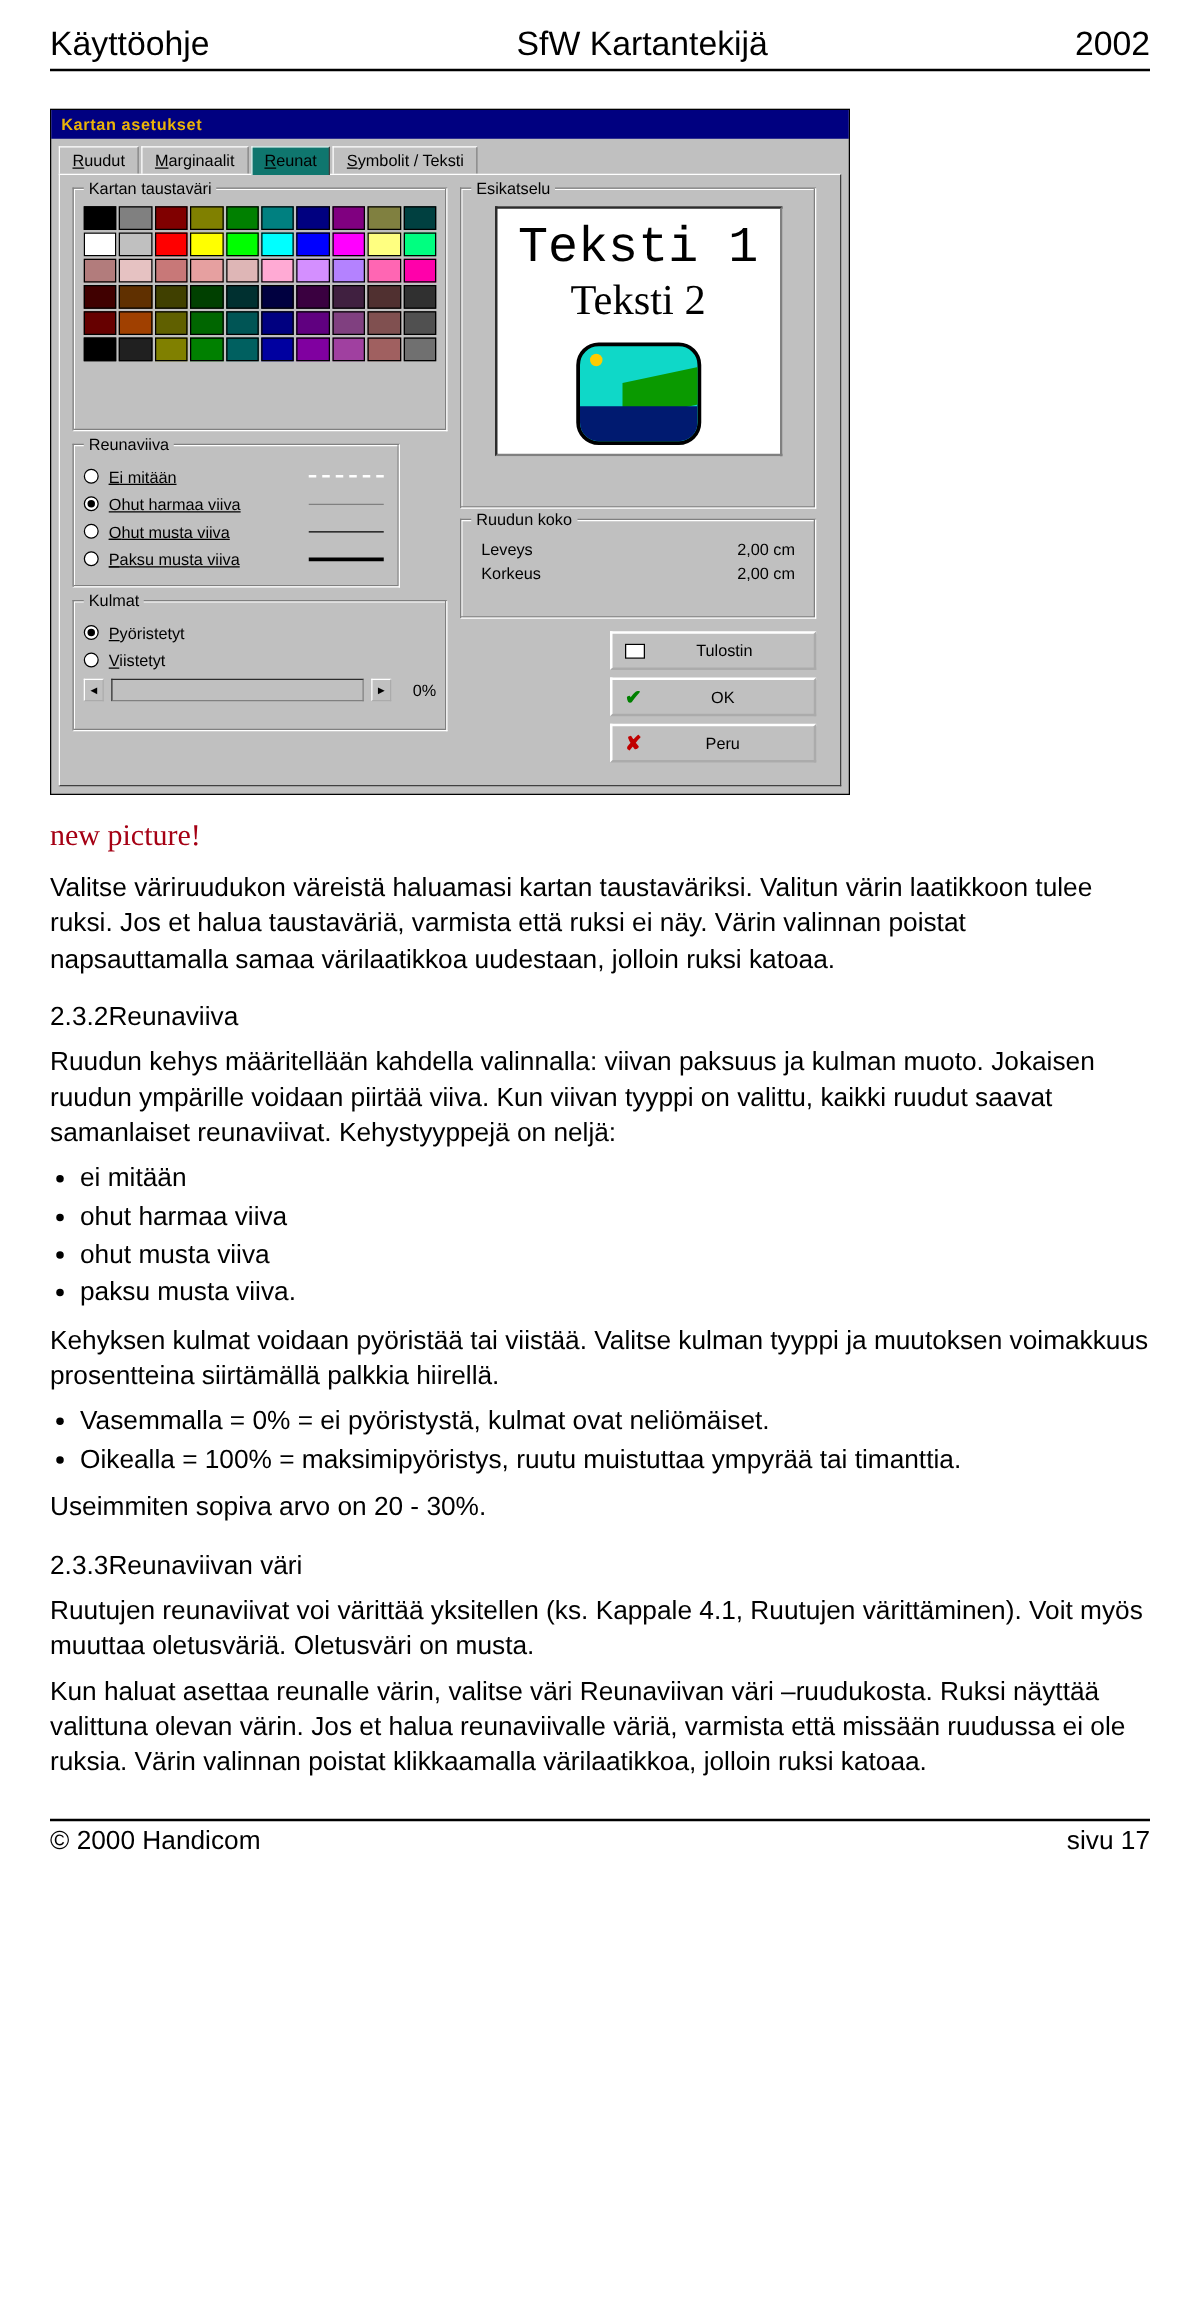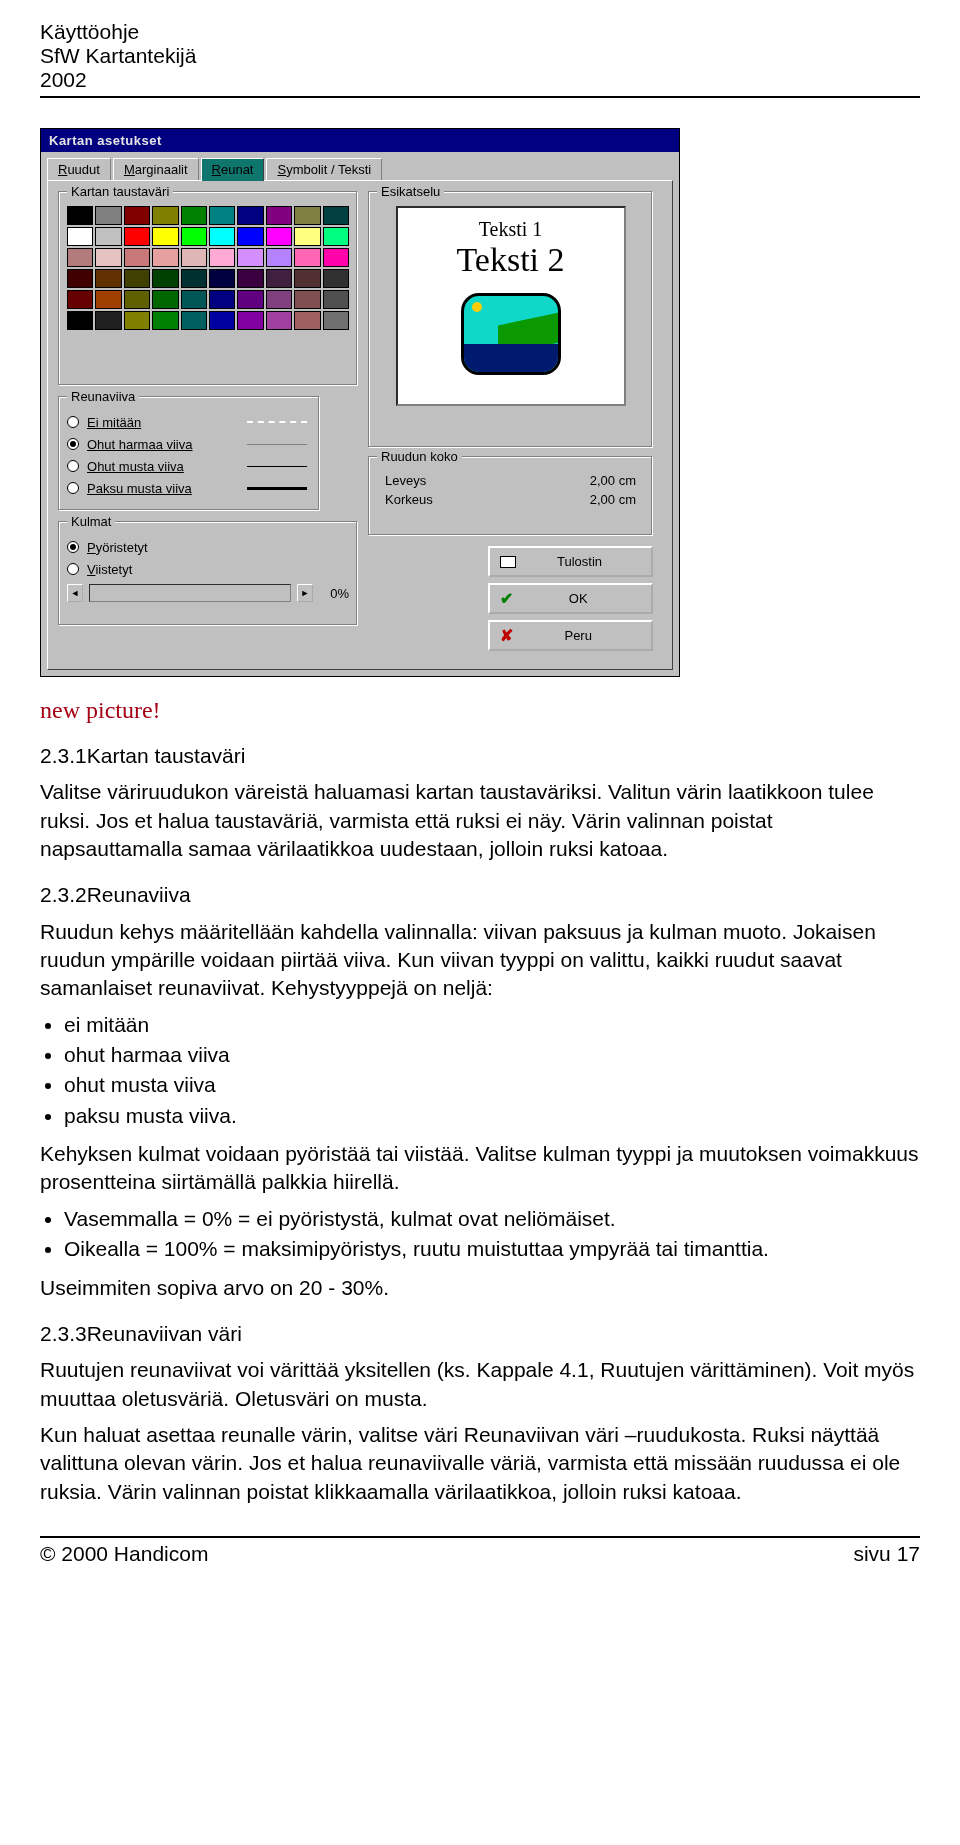--- a/index.html
+++ b/index.html
@@ -8,37 +8,36 @@
     font-family: Arial, Helvetica, sans-serif;
     background: #fff;
     width: 960px;
   }
   .page {
     padding: 20px 40px 30px 40px;
   }
   .header-row {
     display: flex;
     justify-content: space-between;
-    font-size: 21px;
+    font-size: 27px;
     border-bottom: 2px solid #000;
     padding-bottom: 4px;
     margin-bottom: 30px;
-    flex-direction: column;
   }
   .dialog {
     width: 640px;
     border: 1px solid #000;
     background: #c0c0c0;
     font-family: "MS Sans Serif", Arial, sans-serif;
     font-size: 13px;
     margin-bottom: 20px;
   }
   .titlebar {
     background: #000080;
-    color: #e5e5e5;
+    color: #eab308;
     padding: 4px 8px;
     font-weight: bold;
     font-size: 13px;
     letter-spacing: 0.5px;
   }
   .tabs {
     display: flex;
     padding: 6px 6px 0 6px;
     gap: 2px;
   }
@@ -117,21 +116,21 @@
   .line-g { border-top: 1px solid #808080; }
   .line-b { border-top: 1px solid #000; }
   .line-t { border-top: 3px solid #000; }
   .slider-row { display:flex; align-items:center; gap:6px; margin-top:4px;}
   .slider { flex:1; height:18px; border:1px inset #808080; background:#c0c0c0; position:relative;}
   .slider-arrow{width:16px;height:18px;border:1px outset #fff;background:#c0c0c0;display:flex;align-items:center;justify-content:center;font-size:9px;}
   .preview-box {
     width: 230px; height: 200px; background:#fff; border:2px inset #808080;
     margin: 0 auto 6px auto; padding: 10px; text-align:center;
   }
-  .preview-box .t1{font-family:Liberation Serif, serif;font-size:20px;}
+  .preview-box .t1{font-family:Liberation Mono, monospace;font-size:40px;}
   .preview-box .t2{font-family:"Times New Roman",serif;font-size:34px;}
   .cell-img { width: 100px; height: 82px; border: 3px solid #000; border-radius: 18px; margin: 14px auto 0; background:#0fd8c8; position:relative; overflow:hidden;}
   .cell-img .ground{position:absolute;bottom:0;left:0;right:0;height:28px;background:#001a70;}
   .cell-img .hill{position:absolute;bottom:24px;right:-10px;width:70px;height:30px;background:#0a9a00;transform:skewY(-12deg);}
   .cell-img .sun{position:absolute;top:6px;left:8px;width:10px;height:10px;background:#ffcc00;border-radius:50%;}
   .size-row{display:flex; padding: 2px 8px;}
   .size-row .k{flex:1;}
   .printer-icon{width:16px;height:12px;border:1px solid #000;background:#fff;}
   .check-icon{color:#008000;font-weight:bold;font-size:16px;}
   .x-icon{color:#c00000;font-weight:bold;font-size:16px;}
@@ -323,21 +322,20 @@
           <span class="lbl">Peru</span>
         </div>
       </div>
 
     </div>
   </div>
 
   <div class="new-pic">new picture!</div>
 
   <div class="doc">
-    <h4>2.3.1Kartan taustaväri</h4>
     <p>Valitse väriruudukon väreistä haluamasi kartan taustaväriksi. Valitun värin laatikkoon tulee ruksi. Jos et halua taustaväriä, varmista että ruksi ei näy. Värin valinnan poistat napsauttamalla samaa värilaatikkoa uudestaan, jolloin ruksi katoaa.</p>
 
     <h4>2.3.2Reunaviiva</h4>
     <p>Ruudun kehys määritellään kahdella valinnalla: viivan paksuus ja kulman muoto. Jokaisen ruudun ympärille voidaan piirtää viiva. Kun viivan tyyppi on valittu, kaikki ruudut saavat samanlaiset reunaviivat. Kehystyyppejä on neljä:</p>
     <ul id="doc-list1">
         <li>ei mitään</li>
         <li>ohut harmaa viiva</li>
         <li>ohut musta viiva</li>
         <li>paksu musta viiva.</li>
       </ul>

